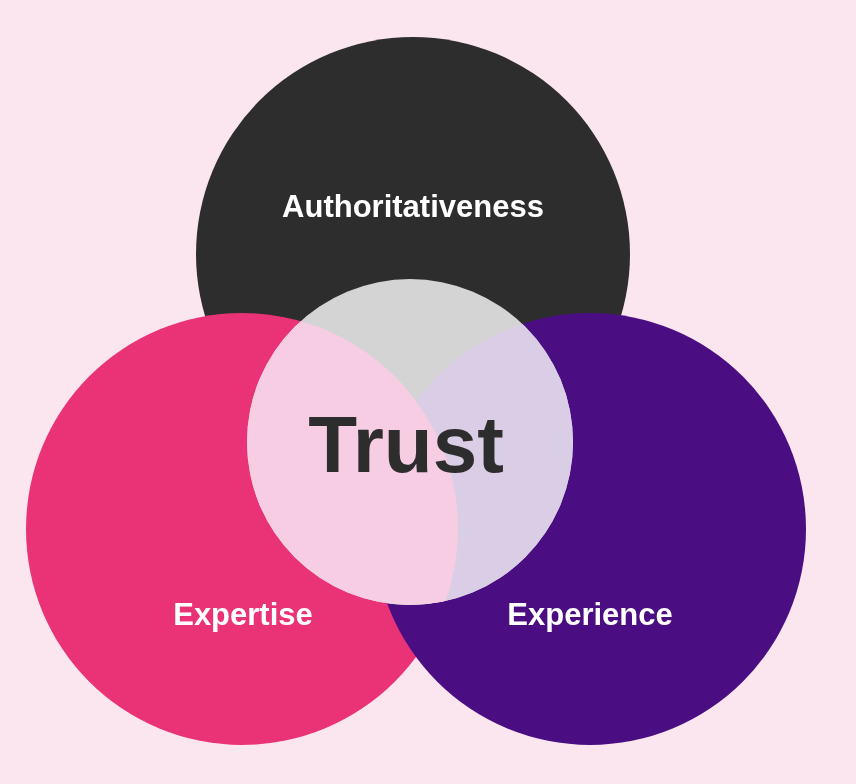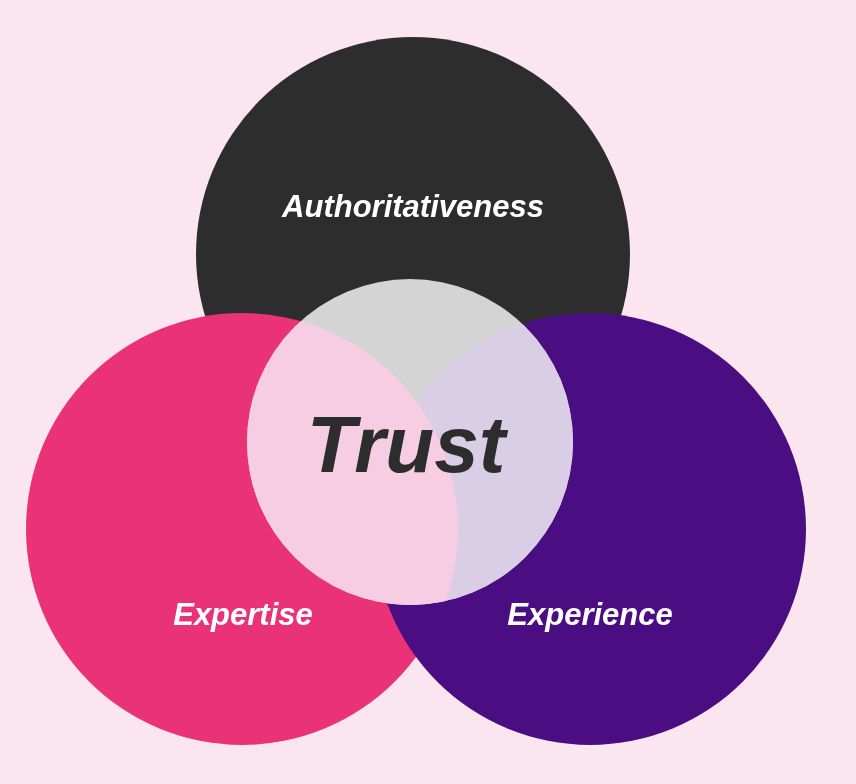--- a/index.html
+++ b/index.html
@@ -9,21 +9,20 @@
     body {
       width: 856px;
       height: 784px;
       overflow: hidden;
       font-family: "Liberation Sans", "DejaVu Sans", sans-serif;
     }
     .canvas {
       position: relative;
       width: 856px;
       height: 784px;
-      font-style: italic;
     }
     svg.venn {
       position: absolute;
       left: 0;
       top: 0;
       width: 856px;
       height: 784px;
       display: block;
     }
     .label {

